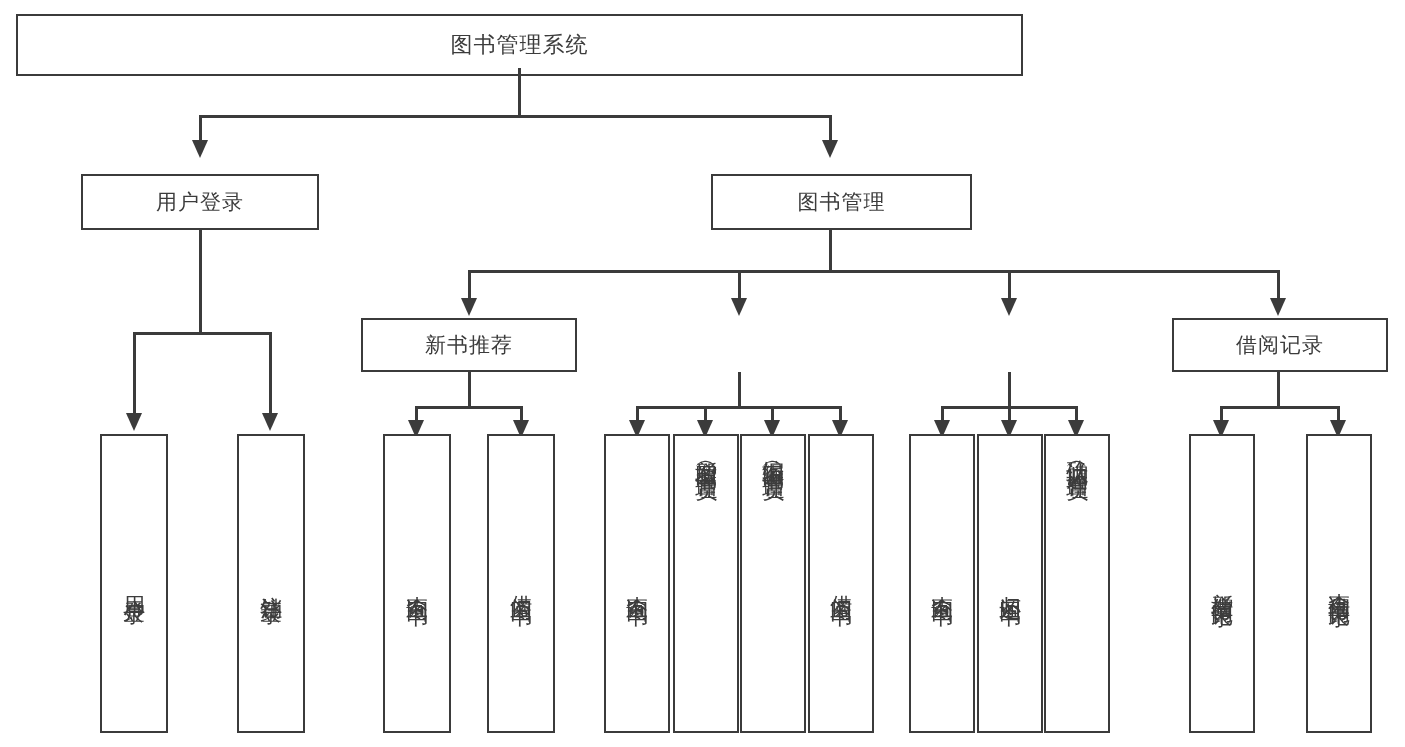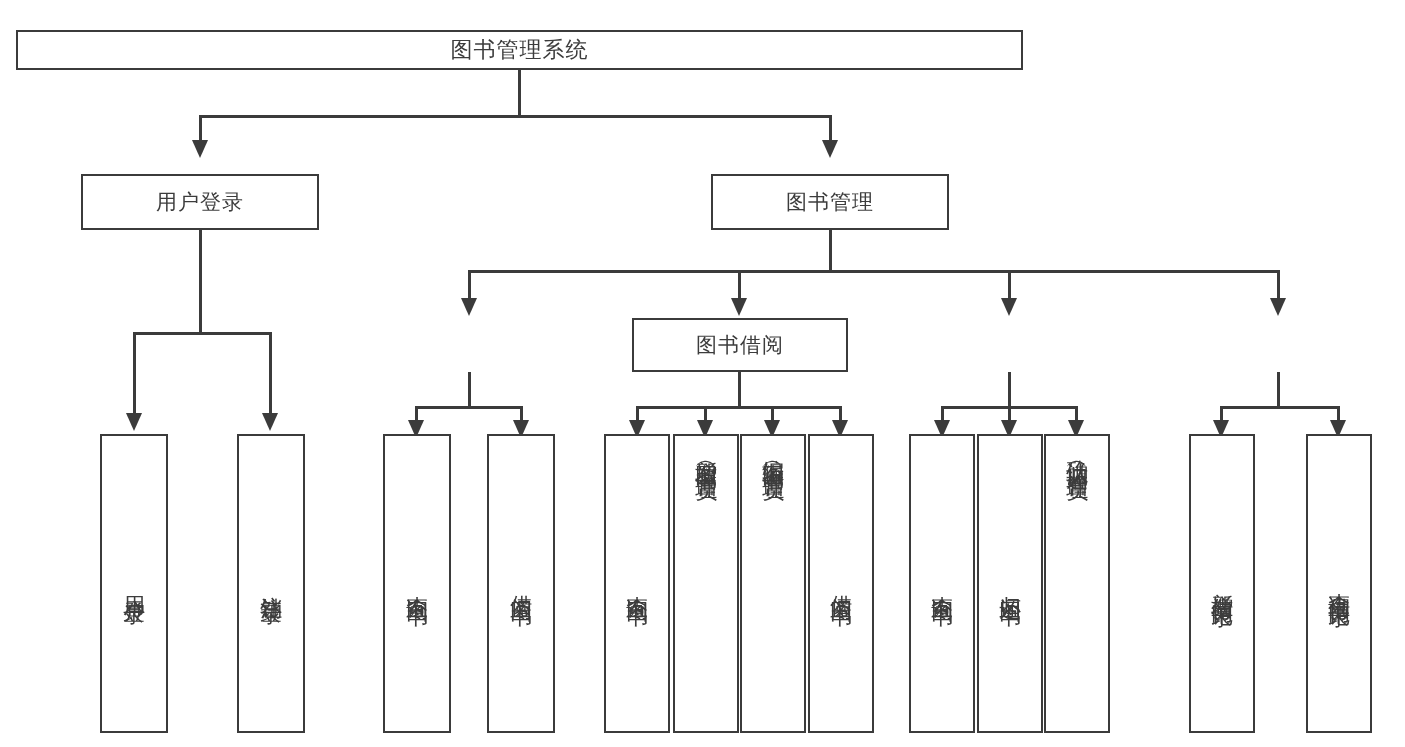--- a/index.html
+++ b/index.html
@@ -79,37 +79,37 @@
     white-space:nowrap;
     letter-spacing:0.5px;
     pointer-events:none;
   }
 </style>
 </head>
 <body>
 
 <div id="canvas">
 
-  <div class="node horiz" id="node-root" style="left:16px;top:30px;width:1007px;height:40px;align-items:center;">
+  <div class="node horiz" id="node-root" style="left:16px;top:14px;width:1007px;height:62px;align-items:center;">
     <span class="label">图书管理系统</span>
   </div>
 
   <div class="vline" style="left:518px;top:68px;width:3px;height:49px;"></div>
 
   <div class="hline" style="left:199px;top:115px;width:633px;height:3px;"></div>
   <div class="vline" style="left:199px;top:115px;width:3px;height:28px;"></div>
   <div class="arrow" style="left:192px;top:140px;"></div>
   <div class="vline" style="left:829px;top:115px;width:3px;height:28px;"></div>
   <div class="arrow" style="left:822px;top:140px;"></div>
 
   <div class="node horiz" id="node-user-login" style="left:81px;top:174px;width:238px;height:56px;">
     <span class="label">用户登录</span>
   </div>
 
-  <div class="node horiz" id="node-book-manage" style="left:711px;top:174px;width:238px;height:56px;">
+  <div class="node horiz" id="node-book-manage" style="left:711px;top:174px;width:261px;height:56px;">
     <span class="label">图书管理</span>
   </div>
 
   <div class="vline" style="left:199px;top:230px;width:3px;height:104px;"></div>
   <div class="hline" style="left:133px;top:332px;width:139px;height:3px;"></div>
   <div class="vline" style="left:133px;top:332px;width:3px;height:84px;"></div>
   <div class="arrow" style="left:126px;top:413px;"></div>
   <div class="vline" style="left:269px;top:332px;width:3px;height:84px;"></div>
   <div class="arrow" style="left:262px;top:413px;"></div>
 
@@ -121,26 +121,29 @@
 
   <div class="vline" style="left:738px;top:270px;width:3px;height:30px;"></div>
   <div class="arrow" style="left:731px;top:298px;"></div>
 
   <div class="vline" style="left:1008px;top:270px;width:3px;height:30px;"></div>
   <div class="arrow" style="left:1001px;top:298px;"></div>
 
   <div class="vline" style="left:1277px;top:270px;width:3px;height:30px;"></div>
   <div class="arrow" style="left:1270px;top:298px;"></div>
 
-
-  <div class="node horiz" id="node-book-borrow" style="left:632px;top:318px;width:216px;height:54px;">
-    <span class="label">图书借阅</span>
-  </div>
-
-
+  <div class="node horiz" id="node-new-book-recommend" style="left:361px;top:318px;width:216px;height:54px;">
+    <span class="label">新书推荐</span>
+  </div>
+
+
+
+  <div class="node horiz" id="node-borrow-record" style="left:1172px;top:318px;width:216px;height:54px;">
+    <span class="label">借阅记录</span>
+  </div>
 
   <div class="vline" style="left:468px;top:372px;width:3px;height:36px;"></div>
   <div class="hline" style="left:415px;top:406px;width:108px;height:3px;"></div>
   <div class="vline" style="left:415px;top:406px;width:3px;height:18px;"></div>
   <div class="arrow" style="left:408px;top:420px;"></div>
   <div class="vline" style="left:520px;top:406px;width:3px;height:18px;"></div>
   <div class="arrow" style="left:513px;top:420px;"></div>
 
   <div class="vline" style="left:738px;top:372px;width:3px;height:36px;"></div>
   <div class="hline" style="left:636px;top:406px;width:206px;height:3px;"></div>

